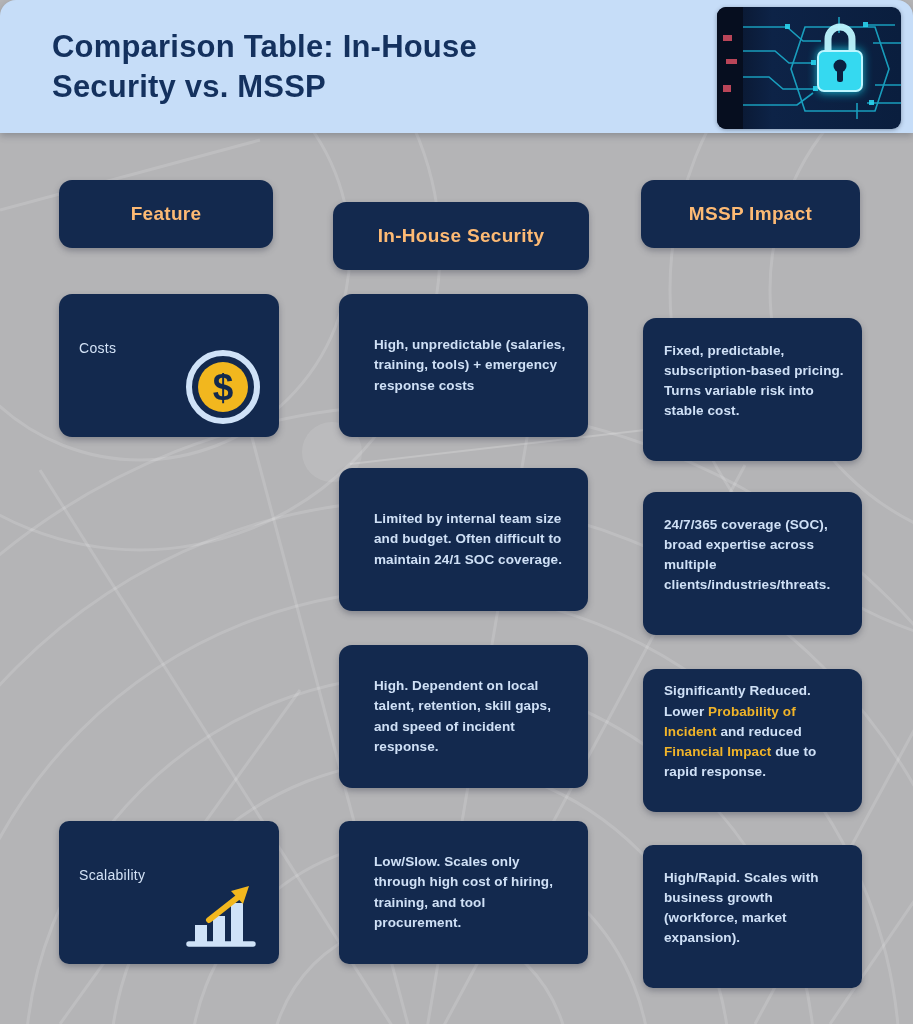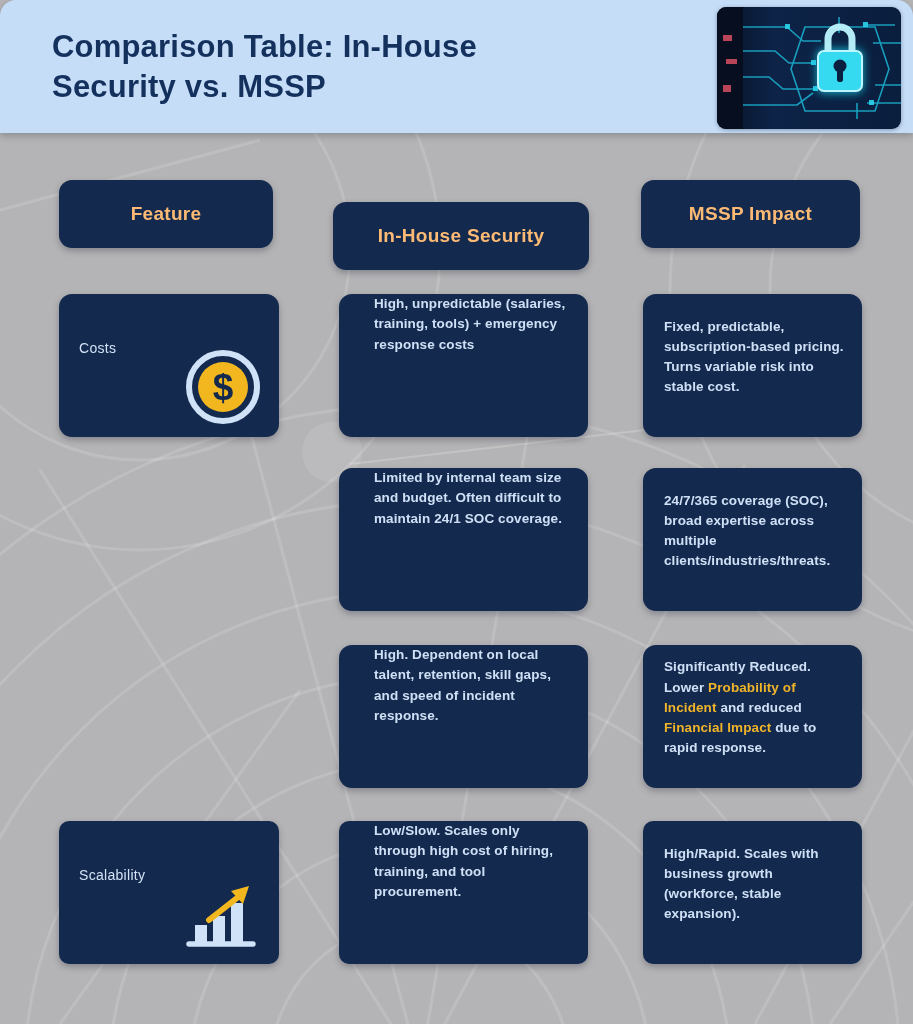--- a/index.html
+++ b/index.html
@@ -32,24 +32,24 @@
   }
   .head-cell{
     display:flex;align-items:center;justify-content:center;
     color:#fdba74;font-size:19px;font-weight:bold;letter-spacing:.3px;
   }
   .h-feature{left:59px;top:180px;width:214px;height:68px;}
   .h-inhouse{left:333px;top:180px;width:256px;height:68px;margin-top:22px;}
   .h-mssp{left:641px;top:180px;width:219px;height:68px;}
 
   .f-card{left:59px;width:220px;height:143px;}
-  .i-card{left:339px;width:249px;height:143px;display:flex;
+  .i-card{left:339px;width:249px;height:143px;display:flex;align-items:center;
           padding:0 20px 0 35px;box-sizing:border-box;}
   .m-card{left:643px;width:219px;height:143px;display:flex;align-items:center;
-          padding:0 14px 17px 21px;box-sizing:border-box;}
+          padding:0 14px 17px 21px;box-sizing:border-box;margin-top:24px;}
   .row1{top:294px;} .row2{top:468px;} .row3{top:645px;} .row4{top:821px;border-radius:10px;}
 
   .f-label{
     position:absolute;left:20px;top:46px;color:#d3e2f6;
     font-size:14px;font-weight:normal;letter-spacing:.3px;
   }
   .f-icon{position:absolute;}
   .icon-coin{right:18px;bottom:12px;width:76px;height:76px;}
   .icon-shield{right:12px;bottom:8px;width:90px;height:86px;}
   .icon-bomb{right:14px;bottom:4px;width:90px;height:90px;}
@@ -188,16 +188,16 @@
     </svg>
   </div>
 
   <div class="card m-card row3">
     <div class="cell-text"><span>Significantly Reduced. Lower </span><span class="hl">Probability of Incident</span><span> and reduced </span><span class="hl">Financial Impact</span><span> due to rapid response.</span></div>
   </div>
   <div class="card i-card row4">
     <div class="cell-text">Low/Slow. Scales only through high cost of hiring, training, and tool procurement.</div>
   </div>
   <div class="card m-card row4">
-    <div class="cell-text">High/Rapid. Scales with business growth (workforce, stable expansion).</div>
+    <div class="cell-text">High/Rapid. Scales with business growth (workforce, market expansion).</div>
   </div>
 
 </div>
 
 </body></html>

